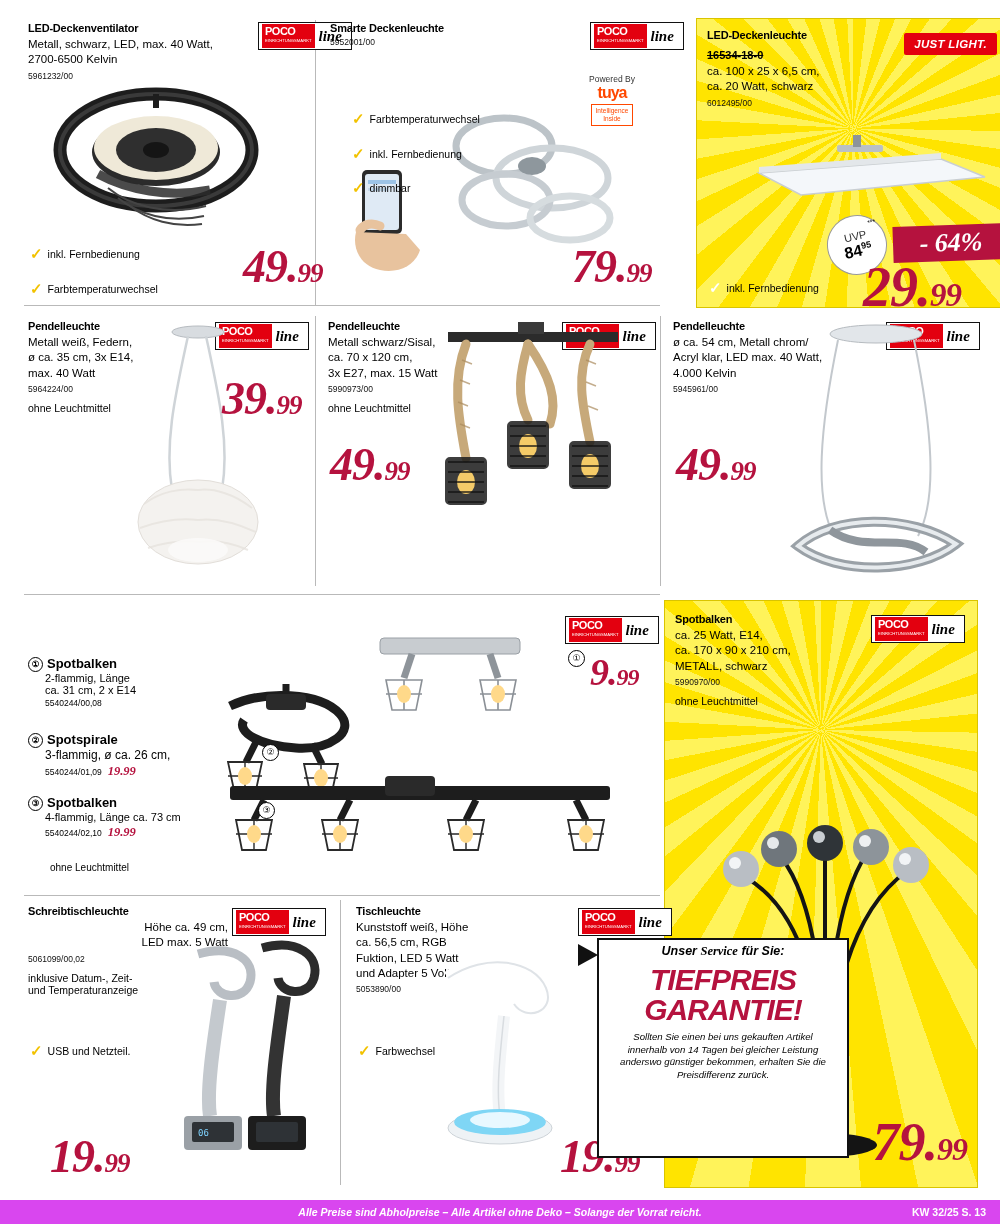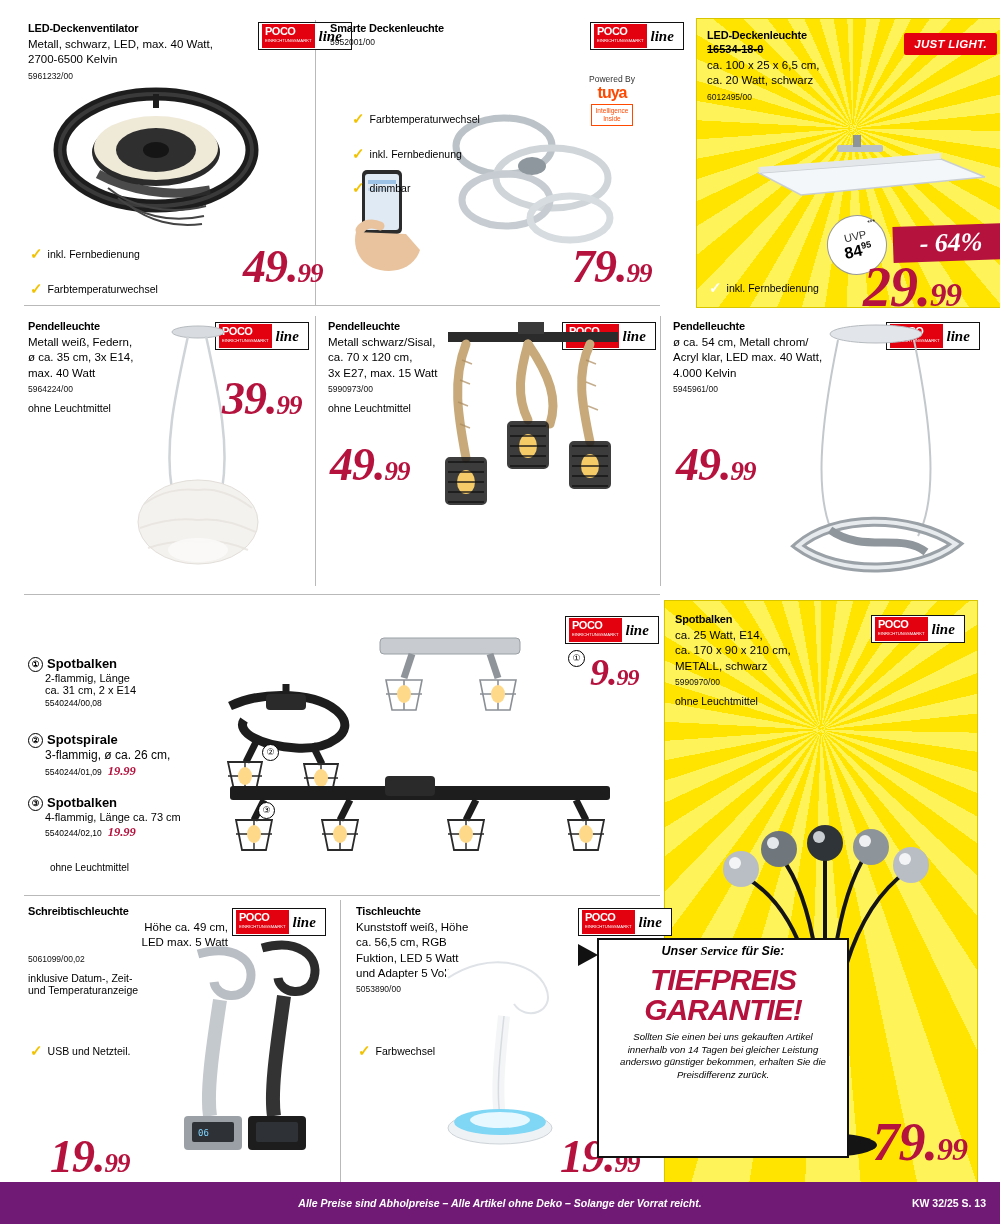--- a/index.html
+++ b/index.html
@@ -107,21 +107,21 @@
   }
   .tief-head{font-size:12.5px;font-weight:bold;font-style:italic;margin-top:4px;}
   .tief-head .svc{font-family:"Liberation Serif",serif;}
   .tief-t1,.tief-t2{
     font-weight:bold;font-style:italic;color:#b5123e;font-size:30px;line-height:30px;
     letter-spacing:-1px;
   }
   .tief-body{font-size:9.6px;line-height:1.32;padding:6px 14px 4px 14px;font-style:italic;}
 
   .footer{
-    position:absolute;left:0;bottom:0;width:1000px;height:42px;background:#701a75;color:#fff;
+    position:absolute;left:0;bottom:0;width:1000px;height:24px;background:#d946ef;color:#fff;
     display:flex;align-items:center;justify-content:center;
     font-size:10.5px;font-weight:bold;font-style:italic;
   }
   .footer .kw{position:absolute;right:14px;font-style:normal;}
 
   .circnum{
     display:inline-block;width:13px;height:13px;border:1px solid #000;border-radius:50%;
     font-size:8.5px;line-height:12px;text-align:center;margin-right:4px;vertical-align:middle;
   }
   .marker{
@@ -228,21 +228,21 @@
     <span class="mark">✓</span>
     <span>dimmbar</span>
   </div>
   <div class="price" style="position:absolute;left:572px;top:240px;">
     <span class="int">79</span><span class="dot">.</span><span class="dec">99</span>
   </div>
 
   <div class="yellow" style="left:696px;top:18px;width:312px;height:288px;">
     <div style="position:absolute;left:10px;top:10px;width:180px;">
       <div class="title">LED-Deckenleuchte</div>
-      <div style="font-size:11px;font-weight:bold;text-decoration:line-through;margin-top:2px;">16534-18-0</div>
+      <div style="font-size:11px;font-weight:bold;text-decoration:line-through;margin-top:8px;">16534-18-0</div>
       <div class="desc" style="white-space:pre-line;">ca. 100 x 25 x 6,5 cm,
 ca. 20 Watt, schwarz</div>
       <div class="art">6012495/00</div>
     </div>
     <div class="justlight" style="right:12px;top:14px;">JUST LIGHT.</div>
 
     <svg style="position:absolute;left:44px;top:100px;" width="250" height="90">
       <polygon points="18,54 200,40 244,58 60,76" fill="#f4f7fa" stroke="#c9ced2" stroke-width="1.5"></polygon>
       <polygon points="18,54 200,40 200,34 18,48" fill="#e3e7ea"></polygon>
       <rect x="96" y="26" width="46" height="7" rx="2" fill="#b9c0c6"></rect>

